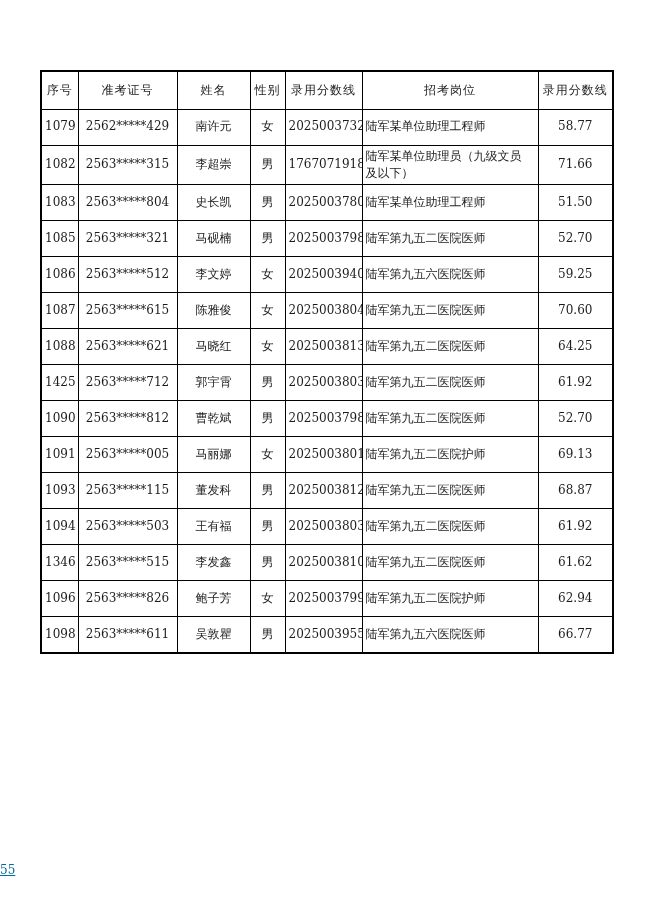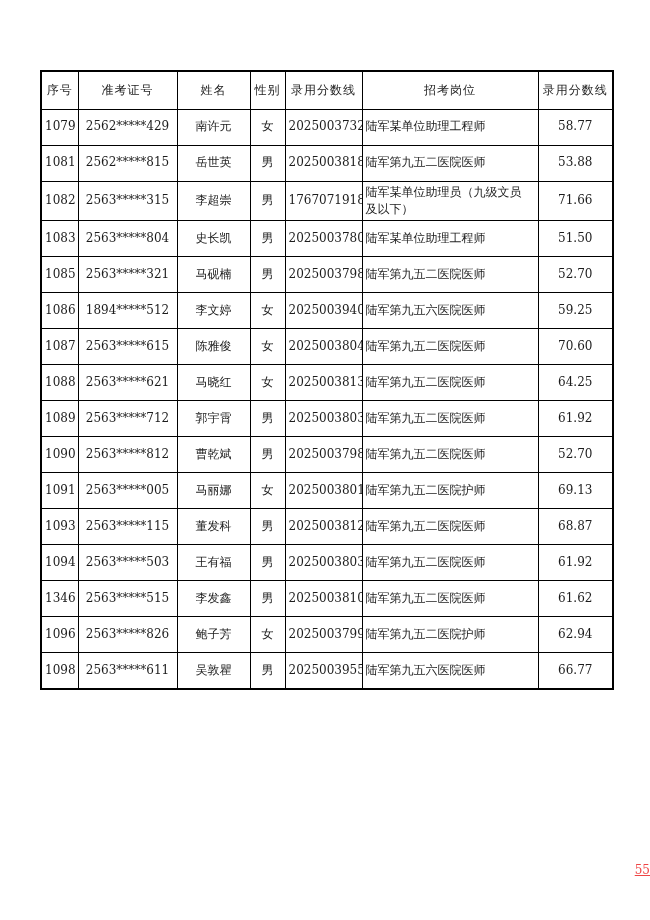--- a/index.html
+++ b/index.html
@@ -33,23 +33,23 @@
     line-height: 1.45;
     overflow: hidden;
   }
   thead th { height: 38px; letter-spacing: 1px; }
   tbody td { height: 36px; }
   td.col-position { text-align: left; padding-right: 5px; }
   .page-number {
     position: absolute;
     left: 0; right: 0;
     top: 863px;
-    text-align: right;
+    text-align: left;
     font-size: 12px;
-    color: #ef4444;
+    color: #0369a1;
     text-decoration: underline;
   }
 </style>
 </head>
 <body>
 
 <div class="sheet">
 
   <table class="score-table">
     <colgroup>
@@ -76,29 +76,20 @@
         <tr>
           <td>1079</td>
           <td>2562*****429</td>
           <td>南许元</td>
           <td>女</td>
           <td>2025003732</td>
           <td class="col-position">陆军某单位助理工程师</td>
           <td>58.77</td>
         </tr>
         <tr>
-          <td>1081</td>
-          <td>2562*****815</td>
-          <td>岳世英</td>
-          <td>男</td>
-          <td>2025003818</td>
-          <td class="col-position">陆军第九五二医院医师</td>
-          <td>53.88</td>
-        </tr>
-        <tr>
           <td>1082</td>
           <td>2563*****315</td>
           <td>李超崇</td>
           <td>男</td>
           <td>1767071918</td>
           <td class="col-position">陆军某单位助理员（九级文员及以下）</td>
           <td>71.66</td>
         </tr>
         <tr>
           <td>1083</td>
@@ -113,21 +104,21 @@
           <td>1085</td>
           <td>2563*****321</td>
           <td>马砚楠</td>
           <td>男</td>
           <td>2025003798</td>
           <td class="col-position">陆军第九五二医院医师</td>
           <td>52.70</td>
         </tr>
         <tr>
           <td>1086</td>
-          <td>1894*****512</td>
+          <td>2563*****512</td>
           <td>李文婷</td>
           <td>女</td>
           <td>2025003940</td>
           <td class="col-position">陆军第九五六医院医师</td>
           <td>59.25</td>
         </tr>
         <tr>
           <td>1087</td>
           <td>2563*****615</td>
           <td>陈雅俊</td>
@@ -139,21 +130,21 @@
         <tr>
           <td>1088</td>
           <td>2563*****621</td>
           <td>马晓红</td>
           <td>女</td>
           <td>2025003813</td>
           <td class="col-position">陆军第九五二医院医师</td>
           <td>64.25</td>
         </tr>
         <tr>
-          <td>1089</td>
+          <td>1425</td>
           <td>2563*****712</td>
           <td>郭宇霄</td>
           <td>男</td>
           <td>2025003803</td>
           <td class="col-position">陆军第九五二医院医师</td>
           <td>61.92</td>
         </tr>
         <tr>
           <td>1090</td>
           <td>2563*****812</td>

